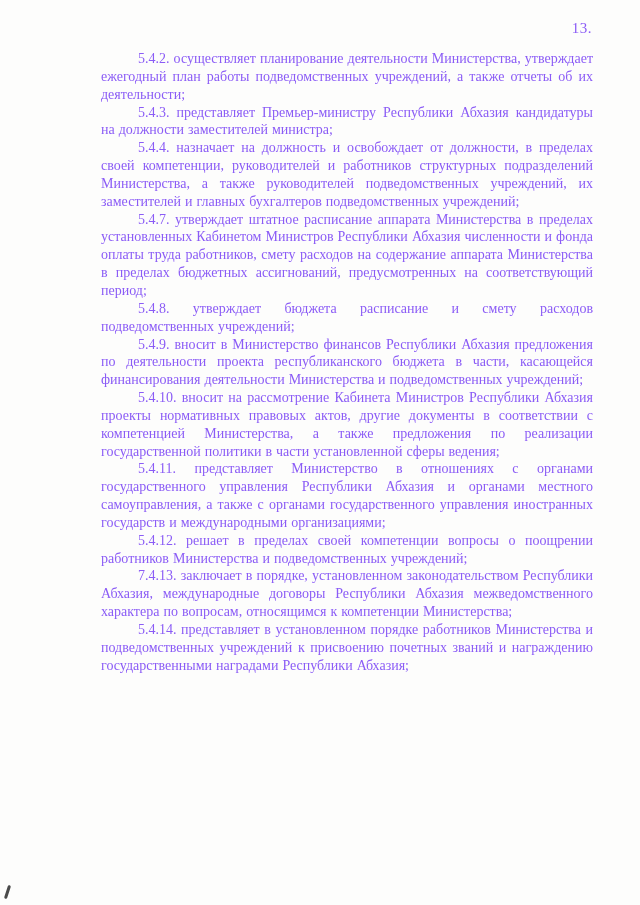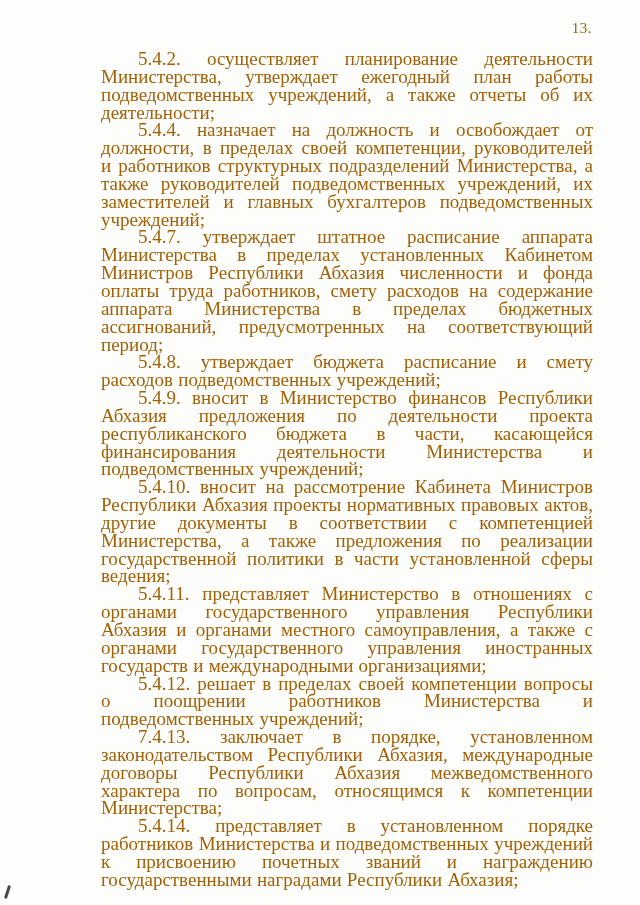--- a/index.html
+++ b/index.html
@@ -6,21 +6,21 @@
     margin: 0;
     padding: 0;
     background: #e8e8e8;
   }
   .page {
     position: relative;
     width: 640px;
     height: 905px;
     margin: 0 auto;
     background: #fdfdfc;
-    color: #a16207;
+    color: #8b5cf6;
     font-family: "Liberation Serif", "DejaVu Serif", serif;
     overflow: hidden;
     box-sizing: border-box;
   }
   .page-number {
     position: absolute;
     top: 20px;
     right: 48px;
     font-size: 15px;
     letter-spacing: 0.5px;
@@ -29,21 +29,21 @@
     position: absolute;
     top: 50px;
     left: 101px;
     width: 492px;
   }
   .para {
     margin: 0;
     padding: 0;
     text-indent: 37px;
     text-align: justify;
-    font-size: 19px;
+    font-size: 14px;
     line-height: 17.85px;
     word-spacing: 0.5px;
   }
   .scan-artifact {
     position: absolute;
     left: 6px;
     bottom: 6px;
     width: 3px;
     height: 14px;
     background: #2a2a2a;
@@ -53,20 +53,21 @@
   }
 </style>
 </head>
 <body>
 
 <div class="page">
   <div class="page-number">13.</div>
 
   <div class="doc-body">
       <p class="para">5.4.2. осуществляет планирование деятельности Министерства, утверждает ежегодный план работы подведомственных учреждений, а также отчеты об их деятельности;</p>
+      <p class="para">5.4.3. представляет Премьер-министру Республики Абхазия кандидатуры на должности заместителей министра;</p>
       <p class="para">5.4.4. назначает на должность и освобождает от должности, в пределах своей компетенции, руководителей и работников структурных подразделений Министерства, а также руководителей подведомственных учреждений, их заместителей и главных бухгалтеров подведомственных учреждений;</p>
       <p class="para">5.4.7. утверждает штатное расписание аппарата Министерства в пределах установленных Кабинетом Министров Республики Абхазия численности и фонда оплаты труда работников, смету расходов на содержание аппарата Министерства в пределах бюджетных ассигнований, предусмотренных на соответствующий период;</p>
       <p class="para">5.4.8. утверждает бюджета расписание и смету расходов подведомственных учреждений;</p>
       <p class="para">5.4.9. вносит в Министерство финансов Республики Абхазия предложения по деятельности проекта республиканского бюджета в части, касающейся финансирования деятельности Министерства и подведомственных учреждений;</p>
       <p class="para">5.4.10. вносит на рассмотрение Кабинета Министров Республики Абхазия проекты нормативных правовых актов, другие документы в соответствии с компетенцией Министерства, а также предложения по реализации государственной политики в части установленной сферы ведения;</p>
       <p class="para">5.4.11. представляет Министерство в отношениях с органами государственного управления Республики Абхазия и органами местного самоуправления, а также с органами государственного управления иностранных государств и международными организациями;</p>
       <p class="para">5.4.12. решает в пределах своей компетенции вопросы о поощрении работников Министерства и подведомственных учреждений;</p>
       <p class="para">7.4.13. заключает в порядке, установленном законодательством Республики Абхазия, международные договоры Республики Абхазия межведомственного характера по вопросам, относящимся к компетенции Министерства;</p>
       <p class="para">5.4.14. представляет в установленном порядке работников Министерства и подведомственных учреждений к присвоению почетных званий и награждению государственными наградами Республики Абхазия;</p>
     </div>

